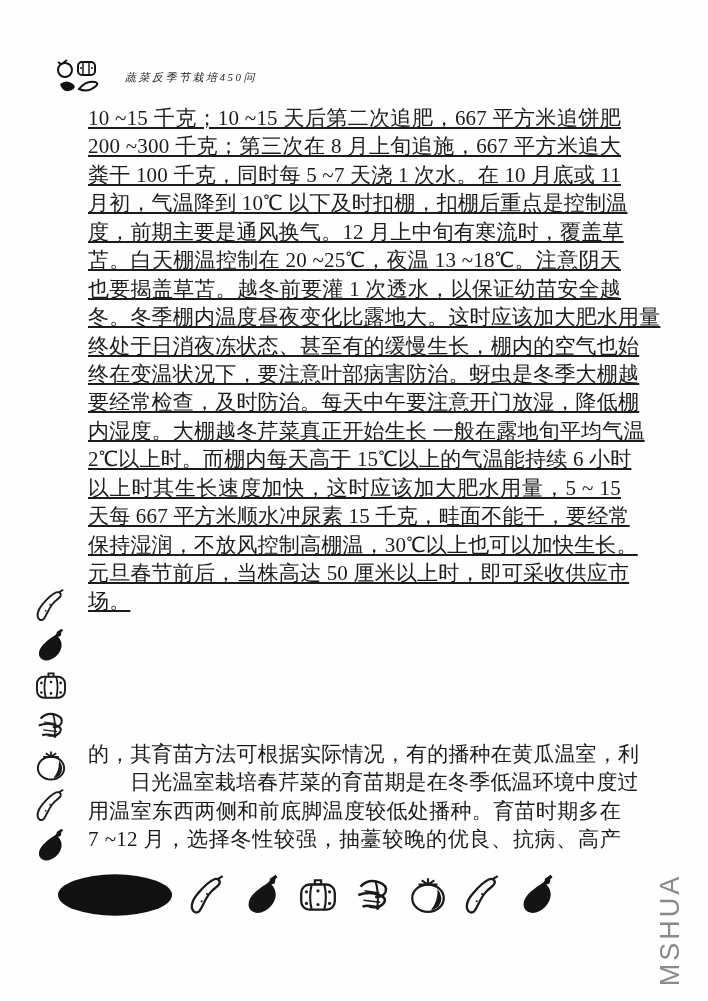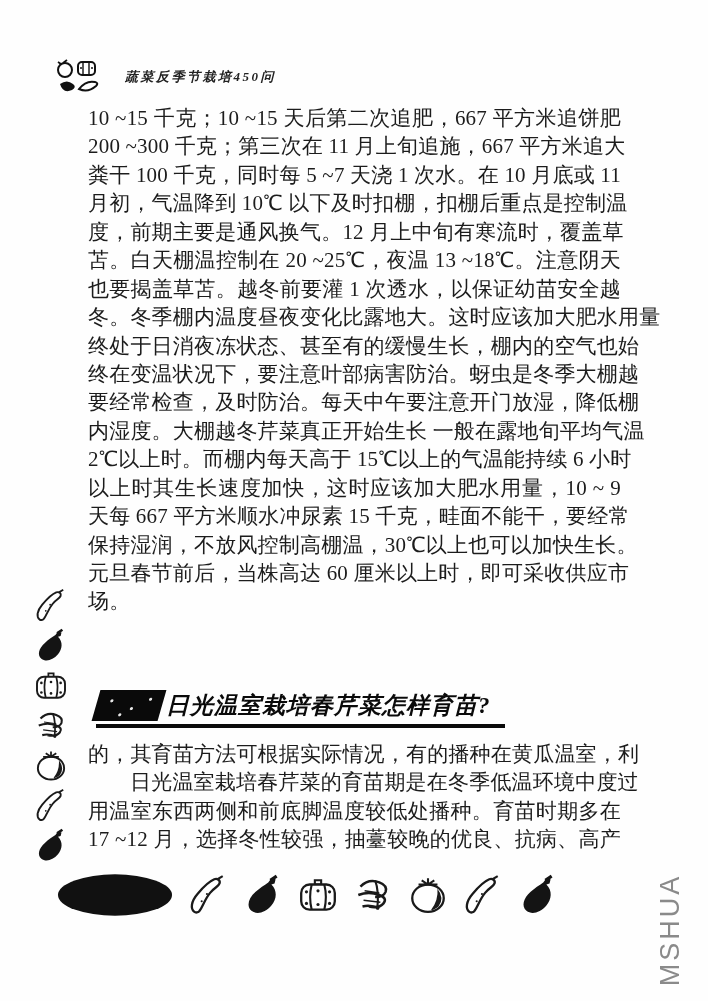--- a/index.html
+++ b/index.html
@@ -9,27 +9,27 @@
     font-family:"Liberation Serif", serif;
     color:#1c1c1c;
   }
   .page{position:absolute;inset:0;}
 
   
   .header{position:absolute;left:55px;top:56px;height:42px;display:flex;align-items:center;}
   .header-icon{width:52px;height:38px;}
   .header-icon svg{width:100%;height:100%;}
   .header-title{
-    margin-left:18px;font-size:13px;font-weight:bold;font-style:italic;
+    margin-left:18px;font-size:11px;font-weight:normal;font-style:italic;
     letter-spacing:2.5px;color:#222;
   }
 
   
   .textblock{position:absolute;left:88px;width:533px;}
-  #para1{top:104px;}
+  #para1{top:104px;text-decoration:underline;}
   #para2{top:740px;}
   .tl{
     font-size:21px;line-height:28.45px;height:28.45px;white-space:nowrap;
     text-align:justify;text-align-last:justify;text-justify:inter-character;
     letter-spacing:0.2px;
   }
   .tl.last{text-align-last:left;}
   .tl.indent{padding-left:42px;}
 
   
@@ -86,49 +86,45 @@
           <circle cx="37" cy="10" r="1" fill="#111"></circle>
         <path d="M5,26 q7,-5 13,0 q4,3 -1,6 q-9,4 -12,-6 Z" fill="#111"></path>
         <path d="M24,31 q7,-9 16,-7 q4,1 1,4 q-8,7 -17,3 Z" fill="#fff" stroke="#111" stroke-width="2"></path>
       </svg>
     </span>
     <span class="header-title">蔬菜反季节栽培450问</span>
   </div>
 
   <div class="textblock" id="para1">
       <div class="tl">10 ~15 千克；10 ~15 天后第二次追肥，667 平方米追饼肥</div>
-      <div class="tl">200 ~300 千克；第三次在 11 月上旬追施，667 平方米追大</div>
+      <div class="tl">200 ~300 千克；第三次在 8 月上旬追施，667 平方米追大</div>
       <div class="tl">粪干 100 千克，同时每 5 ~7 天浇 1 次水。在 10 月底或 11</div>
       <div class="tl">月初，气温降到 10℃ 以下及时扣棚，扣棚后重点是控制温</div>
       <div class="tl">度，前期主要是通风换气。12 月上中旬有寒流时，覆盖草</div>
       <div class="tl">苫。白天棚温控制在 20 ~25℃，夜温 13 ~18℃。注意阴天</div>
       <div class="tl">也要揭盖草苫。越冬前要灌 1 次透水，以保证幼苗安全越</div>
       <div class="tl">冬。冬季棚内温度昼夜变化比露地大。这时应该加大肥水用量</div>
       <div class="tl">终处于日消夜冻状态、甚至有的缓慢生长，棚内的空气也始</div>
       <div class="tl">终在变温状况下，要注意叶部病害防治。蚜虫是冬季大棚越</div>
       <div class="tl">要经常检查，及时防治。每天中午要注意开门放湿，降低棚</div>
       <div class="tl">内湿度。大棚越冬芹菜真正开始生长 一般在露地旬平均气温</div>
       <div class="tl">2℃以上时。而棚内每天高于 15℃以上的气温能持续 6 小时</div>
-      <div class="tl">以上时其生长速度加快，这时应该加大肥水用量，10 ~ 9</div>
+      <div class="tl">以上时其生长速度加快，这时应该加大肥水用量，5 ~ 15</div>
       <div class="tl">天每 667 平方米顺水冲尿素 15 千克，畦面不能干，要经常</div>
       <div class="tl">保持湿润，不放风控制高棚温，30℃以上也可以加快生长。</div>
-      <div class="tl">元旦春节前后，当株高达 60 厘米以上时，即可采收供应市</div>
+      <div class="tl">元旦春节前后，当株高达 50 厘米以上时，即可采收供应市</div>
       <div class="tl last">场。</div>
     </div>
 
-  <div class="section-heading">
-    <span class="q-badge"></span>
-    <span class="q-title">日光温室栽培春芹菜怎样育苗?</span>
-  </div>
 
   <div class="textblock" id="para2">
       <div class="tl">的，其育苗方法可根据实际情况，有的播种在黄瓜温室，利</div>
       <div class="tl indent">日光温室栽培春芹菜的育苗期是在冬季低温环境中度过</div>
       <div class="tl">用温室东西两侧和前底脚温度较低处播种。育苗时期多在</div>
-      <div class="tl">17 ~12 月，选择冬性较强，抽薹较晚的优良、抗病、高产</div>
+      <div class="tl">7 ~12 月，选择冬性较强，抽薹较晚的优良、抗病、高产</div>
     </div>
 
   <div class="margin-strip">
       <div class="mi"><svg viewBox="0 0 40 40">
           <path d="M7,36 C3,33 4,26 10,19 C15,13 21,7 26,5 c3,-1 6,1 5,4 c-1,3 -5,4 -9,9 c-5,6 -7,13 -10,17 c-1,2 -4,2 -5,1 Z" fill="#fff" stroke="#1a1a1a" stroke-width="2.2"></path>
           <path d="M29,5 l5,-3" stroke="#1a1a1a" stroke-width="2" fill="none"></path>
           <circle cx="14" cy="26" r="1" fill="#1a1a1a"></circle>
           <circle cx="19" cy="19" r="1" fill="#1a1a1a"></circle>
         </svg></div>
       <div class="mi"><svg viewBox="0 0 40 40">

